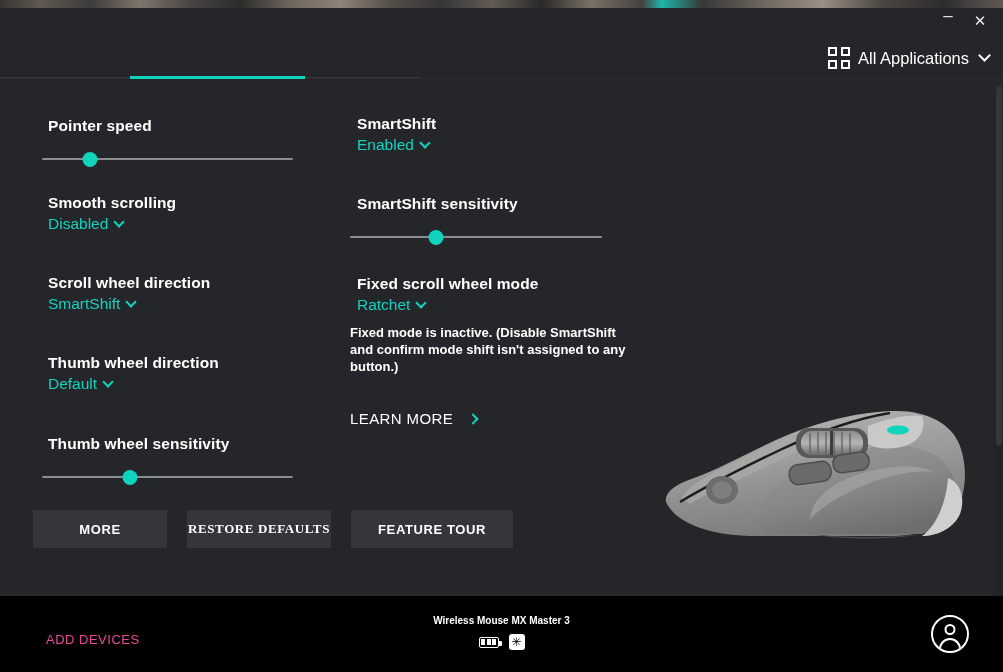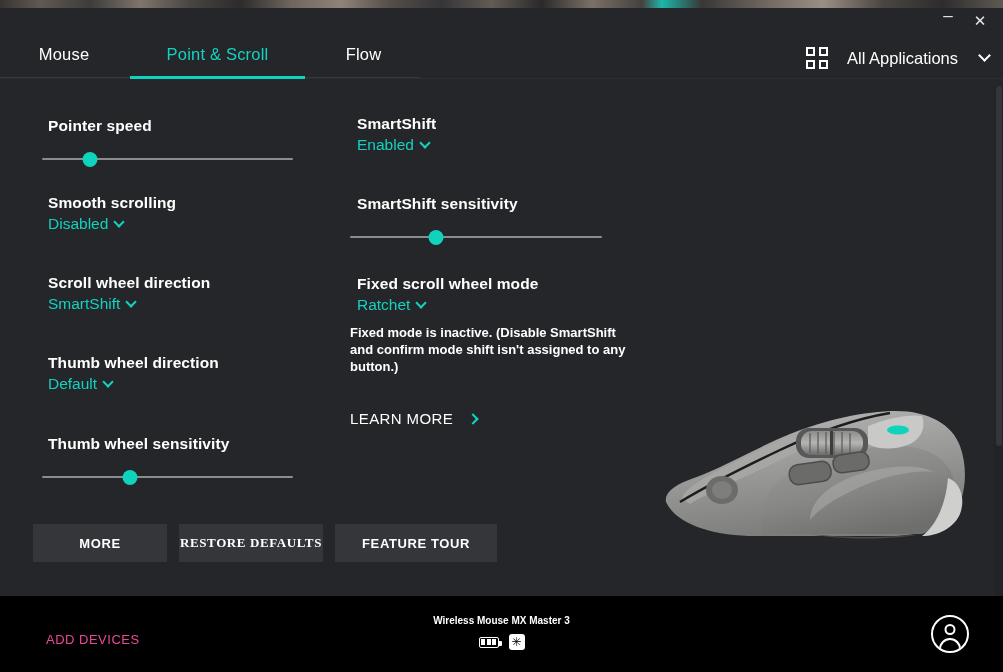--- a/index.html
+++ b/index.html
@@ -57,21 +57,21 @@
     background: #36383b;
   }
   .tab-divider-long {
     position: absolute; top: 78px; left: 0; width: 1003px; height: 1px;
     background: #2b2d30;
   }
 
   
   .app-select {
     position: absolute; top: 47px; right: 14px;
-    display: flex; align-items: center; gap: 19px; cursor: pointer;
+    display: flex; align-items: center; gap: 8px; cursor: pointer;
   }
   .grid-icon {
     display: grid; grid-template-columns: 9px 9px; grid-template-rows: 9px 9px;
     gap: 4px;
   }
   .grid-icon i {
     display: block; width: 9px; height: 9px;
     border: 2px solid #ffffff; background: transparent;
   }
   .app-select-label { font-size: 16.5px; color: #ffffff; }
@@ -129,21 +129,21 @@
     width: 8px; height: 8px; border-right: 2.5px solid #14d2c0;
     border-top: 2.5px solid #14d2c0; transform: rotate(45deg);
   }
 
   
   .mouse-art {
     position: absolute; left: 660px; top: 300px; width: 320px; height: 170px;
   }
 
   
-  .btn-row { position: absolute; left: 33px; top: 438px; display: flex; gap: 12px; }
+  .btn-row { position: absolute; left: 33px; top: 424px; display: flex; gap: 20px; }
   .btn {
     height: 38px; background: #34363a; color: #ffffff;
     font-size: 13px; font-weight: bold; letter-spacing: .6px;
     display: flex; align-items: center; justify-content: center;
     cursor: pointer; border: none;
   }
   .btn-more { width: 134px; }
   .btn-restore { width: 144px; font-family: Liberation Serif, serif; }
   .btn-tour { width: 162px; }
 
@@ -210,25 +210,20 @@
 
 <div id="app">
 
   <div class="desktop-strip"></div>
 
   <div class="titlebar">
     <div class="win-btn win-min">–</div>
     <div class="win-btn win-close">✕</div>
   </div>
 
-  <div class="tabbar">
-    <div class="tab" style="left:14px; width:100px;">Mouse</div>
-    <div class="tab active" style="left:130px; width:175px;">Point &amp; Scroll</div>
-    <div class="tab" style="left:316px; width:95px;">Flow</div>
-  </div>
   <div class="tab-divider" style="width:420px;"></div>
   <div class="tab-divider-long"></div>
   <div class="tab-underline" style="left:130px; width:175px;"></div>
 
   <div class="app-select">
     <span class="grid-icon">
       <i></i>
         <i></i>
         <i></i>
         <i></i>

